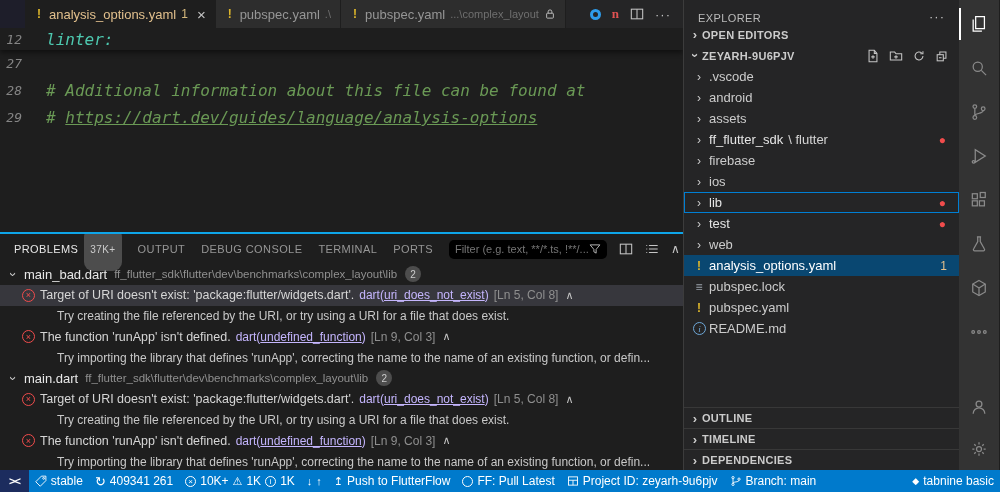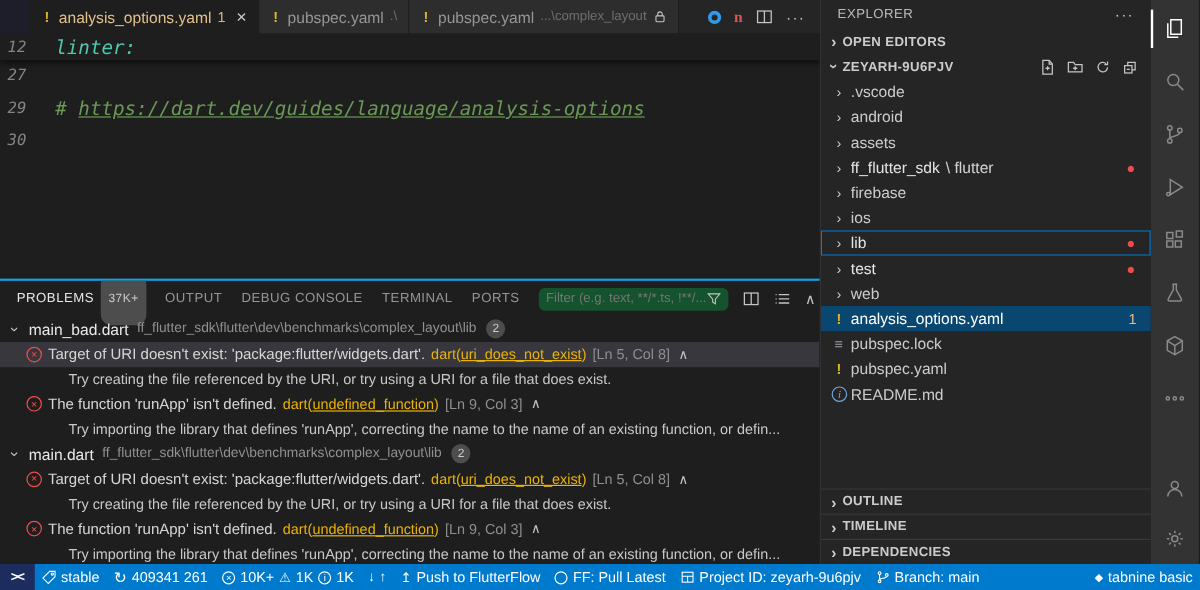--- a/index.html
+++ b/index.html
@@ -34,47 +34,47 @@
   .key { color:#4ec9b0; }
   .comment { color:#6a9955; }
   .clink { color:#6a9955; text-decoration:underline; }
 
   
   .panel { flex:1; border-top:2px solid #0ea5e9; display:flex; flex-direction:column; background:#1e1e1e; overflow:hidden; }
   .panel-header { height:30px; flex:none; display:flex; align-items:center; padding-left:14px; }
   .ptab { font-size:11px; letter-spacing:.4px; color:#969696; margin-right:16px; display:flex; align-items:center; gap:6px; white-space:nowrap; }
   .ptab.active { color:#e7e7e7; }
   .pill { background:#4d4d4d; color:#cccccc; border-radius:9px; padding:16px 6px; font-size:10px; }
-  .filterbox { margin-left:auto; width:158px; height:19px; background:#14532d; border-radius:5px; display:flex; align-items:center; padding:0 6px; flex:none; }
+  .filterbox { margin-left:auto; width:158px; height:19px; background:#000000; border-radius:5px; display:flex; align-items:center; padding:0 6px; flex:none; }
   .filterbox input { flex:1; background:transparent; border:none; outline:none; color:#bbbbbb; font-size:11px; font-family:"Liberation Sans", sans-serif; min-width:0; }
   .panel-actions { display:flex; align-items:center; gap:12px; padding:0 12px; color:#c5c5c5; }
   .chevup-h { font-size:12px; }
 
   .plist { flex:1; overflow:hidden; }
   .prow { height:20.8px; display:flex; align-items:center; white-space:nowrap; overflow:hidden; }
   .prow.sel { background:#37373d; }
   .prow.group { padding-left:6px; }
   .tw { display:inline-block; width:14px; text-align:center; color:#cccccc; font-size:13px; flex:none; }
   .tw.open { transform:rotate(90deg); }
   .pfile { color:#e8e8e8; font-size:13px; margin-left:4px; }
   .ppath { color:#909090; font-size:11.5px; margin-left:7px; }
   .pcount { background:#4d4d4d; border-radius:50%; min-width:16px; height:16px; display:flex; align-items:center; justify-content:center; font-size:10px; color:#cccccc; margin-left:8px; flex:none; }
   .prow.msg { padding-left:22px; }
   .erricon { width:13px; height:13px; border:1px solid #f14c4c; border-radius:50%; color:#f14c4c; font-size:9px; display:flex; align-items:center; justify-content:center; flex:none; margin-right:5px; }
   .pmsg { font-size:12.5px; color:#d6d6d6; }
-  .psrc { color:#eab308; font-size:12px; margin-left:5px; }
+  .psrc { color:#c4b5fd; font-size:12px; margin-left:5px; }
   .plink { text-decoration:underline; }
   .ppos { color:#8f8f8f; font-size:12px; margin-left:5px; }
   .chevup { color:#c5c5c5; font-size:11px; margin-left:7px; }
   .prow.hintrow { padding-left:57px; }
   .phint { font-size:12px; color:#c8c8c8; }
 
   
   .sidebar { width:275px; background:#252526; display:flex; flex-direction:column; overflow:hidden; }
-  .sb-title { height:24px; flex:none; display:flex; align-items:center; padding:0 14px; font-size:11px; color:#bbbbbb; letter-spacing:.4px; }
+  .sb-title { height:24px; flex:none; display:flex; align-items:flex-end; padding:0 14px; font-size:11px; color:#bbbbbb; letter-spacing:.4px; }
   .sb-title .more { margin-left:auto; }
   .sb-section { height:21px; flex:none; display:flex; align-items:center; font-size:11px; font-weight:bold; color:#cccccc; letter-spacing:.3px; padding-left:4px; }
   .sb-actions { margin-left:auto; display:flex; align-items:center; gap:9px; padding-right:10px; }
   .frow { height:21px; flex:none; display:flex; align-items:center; padding-left:8px; font-size:13px; position:relative; }
   .frow .tw { font-size:12px; }
   .fname { margin-left:3px; color:#cccccc; }
   .err .fname, .err .fsuffix { color:#e5e5e5; }
   .fsuffix { margin-left:5px; opacity:.9; }
   .fdot { margin-left:auto; padding-right:13px; color:#f14c4c; font-size:12px; }
   .frow.focus { box-shadow:inset 0 0 0 1px #007fd4; }
@@ -156,26 +156,26 @@
       <div class="editor">
         <div class="sticky">
           <span class="gutter">12</span>
           <span class="code key">linter:</span>
         </div>
         <div class="line">
           <span class="gutter">27</span>
           <span class="code"></span>
         </div>
         <div class="line">
+          <span class="gutter">28</span>
+          <span class="code comment"># Additional information about this file can be found at</span>
+        </div>
+        <div class="line">
           <span class="gutter">29</span>
           <span class="code comment"><span># </span><span class="clink">https://dart.dev/guides/language/analysis-options</span></span>
-        </div>
-        <div class="line">
-          <span class="gutter">30</span>
-          <span class="code"></span>
         </div>
       </div>
 
       <div class="panel">
         <div class="panel-header">
           <div class="ptab active">
             <span>PROBLEMS</span>
             <span class="pill">37K+</span>
           </div>
           <div class="ptab">OUTPUT</div>

